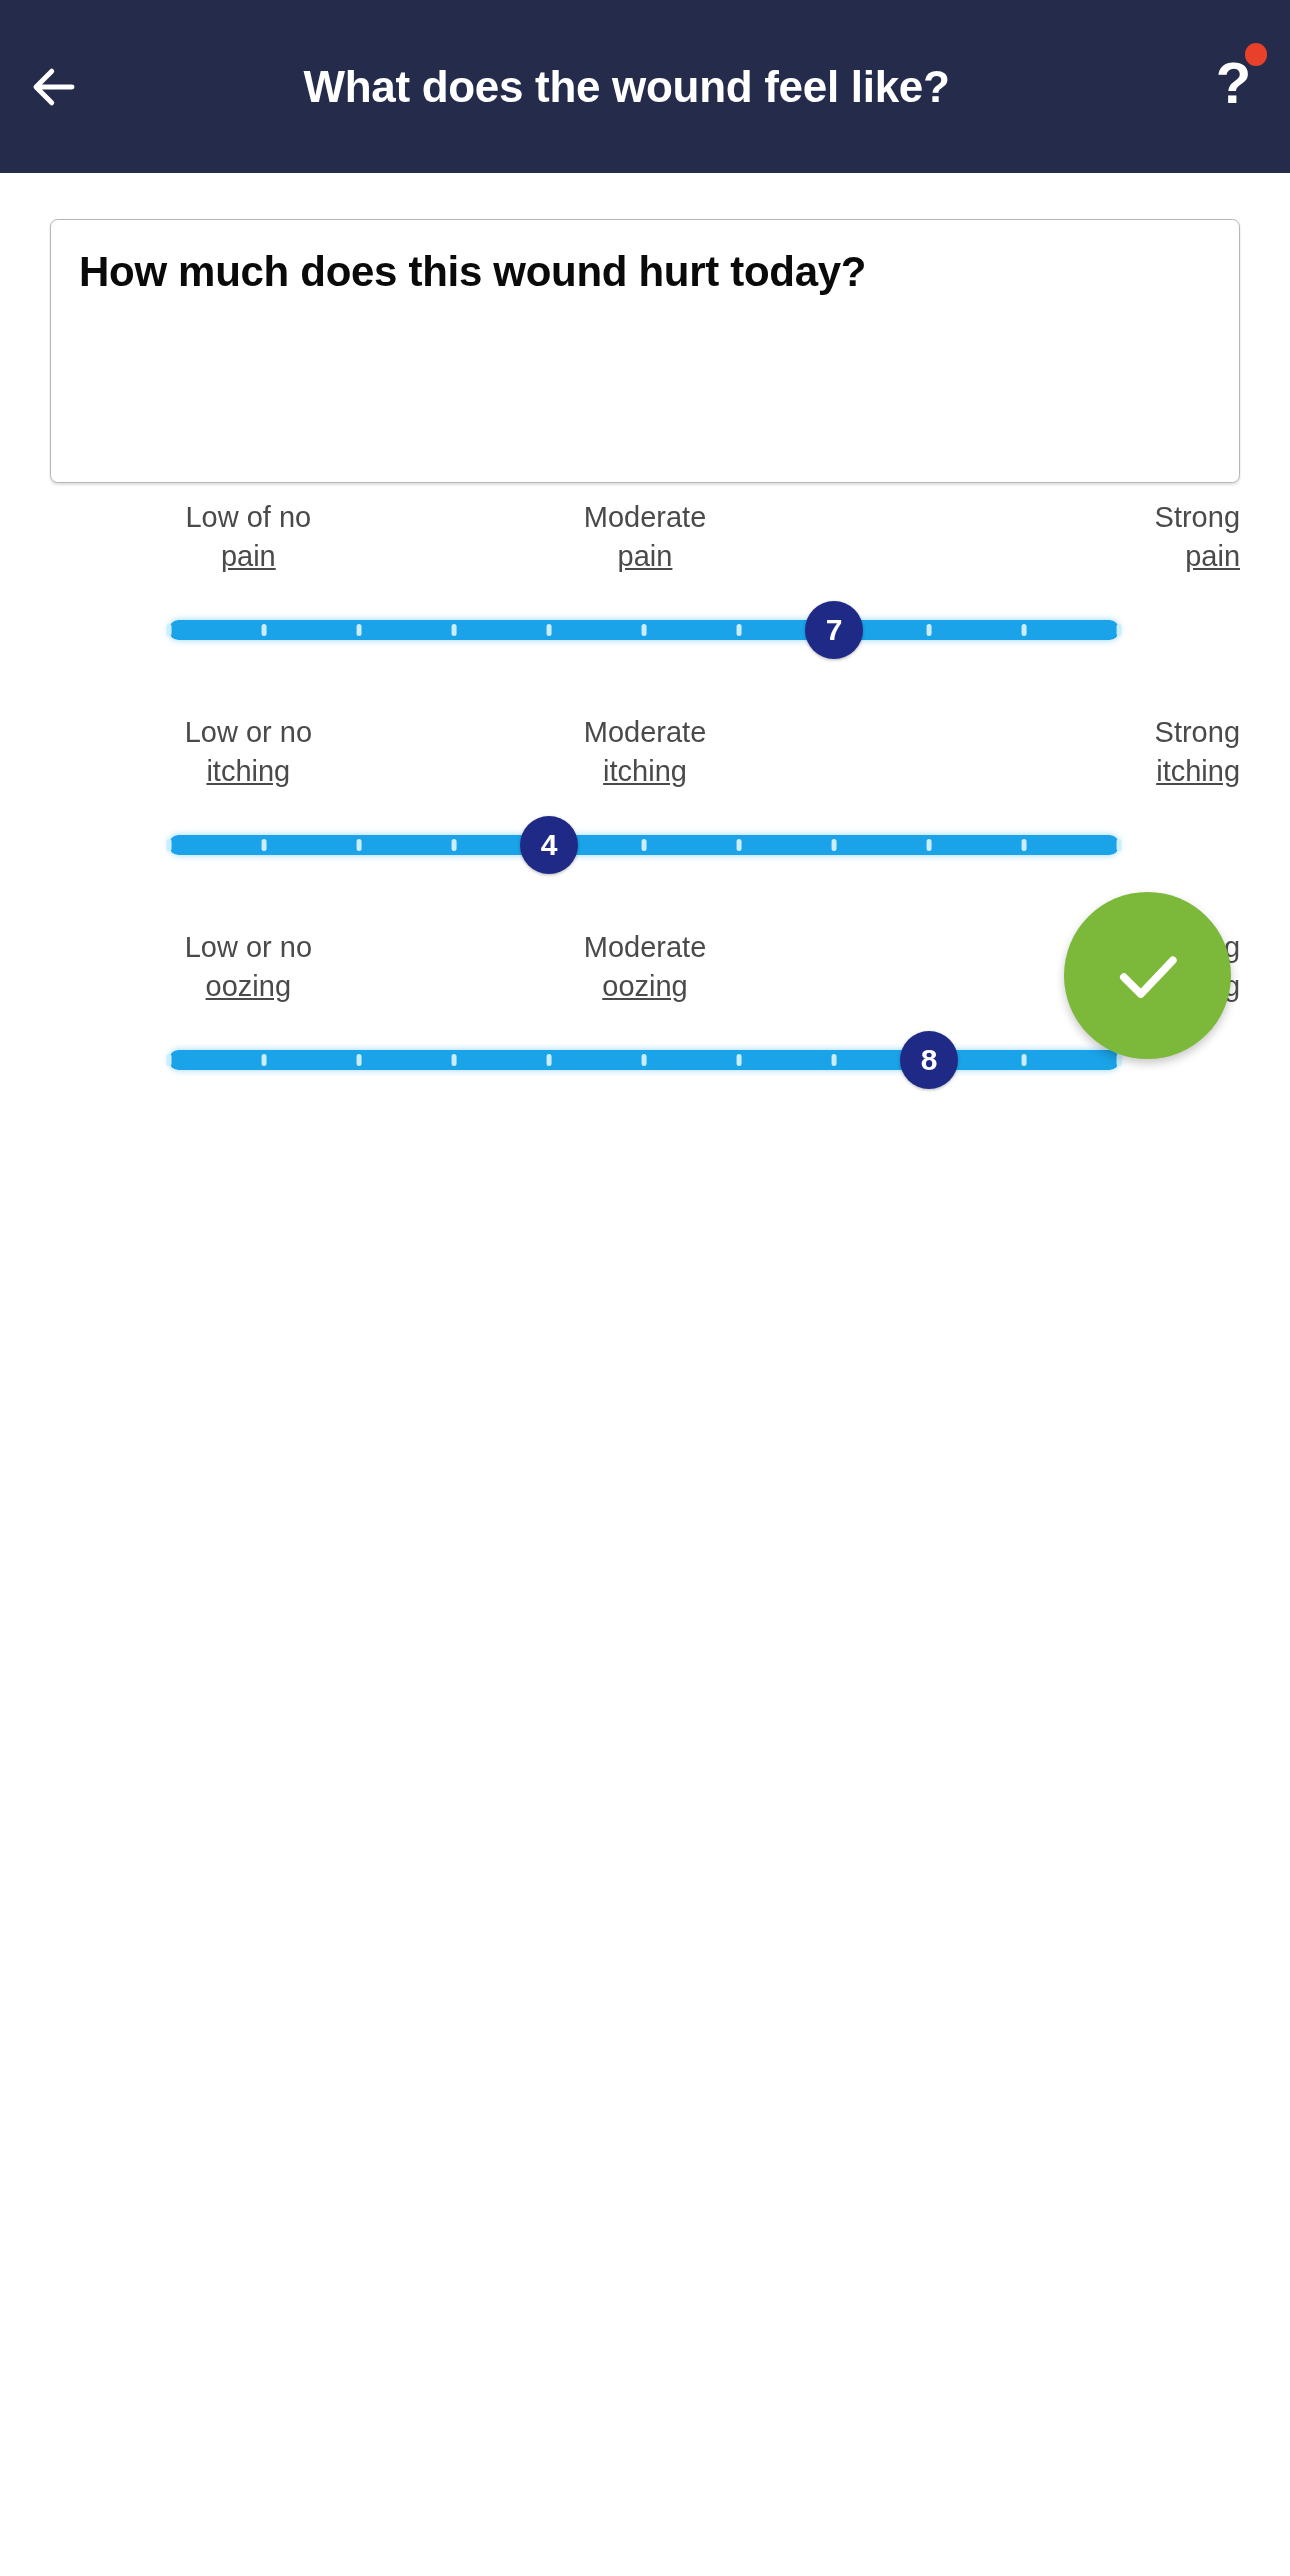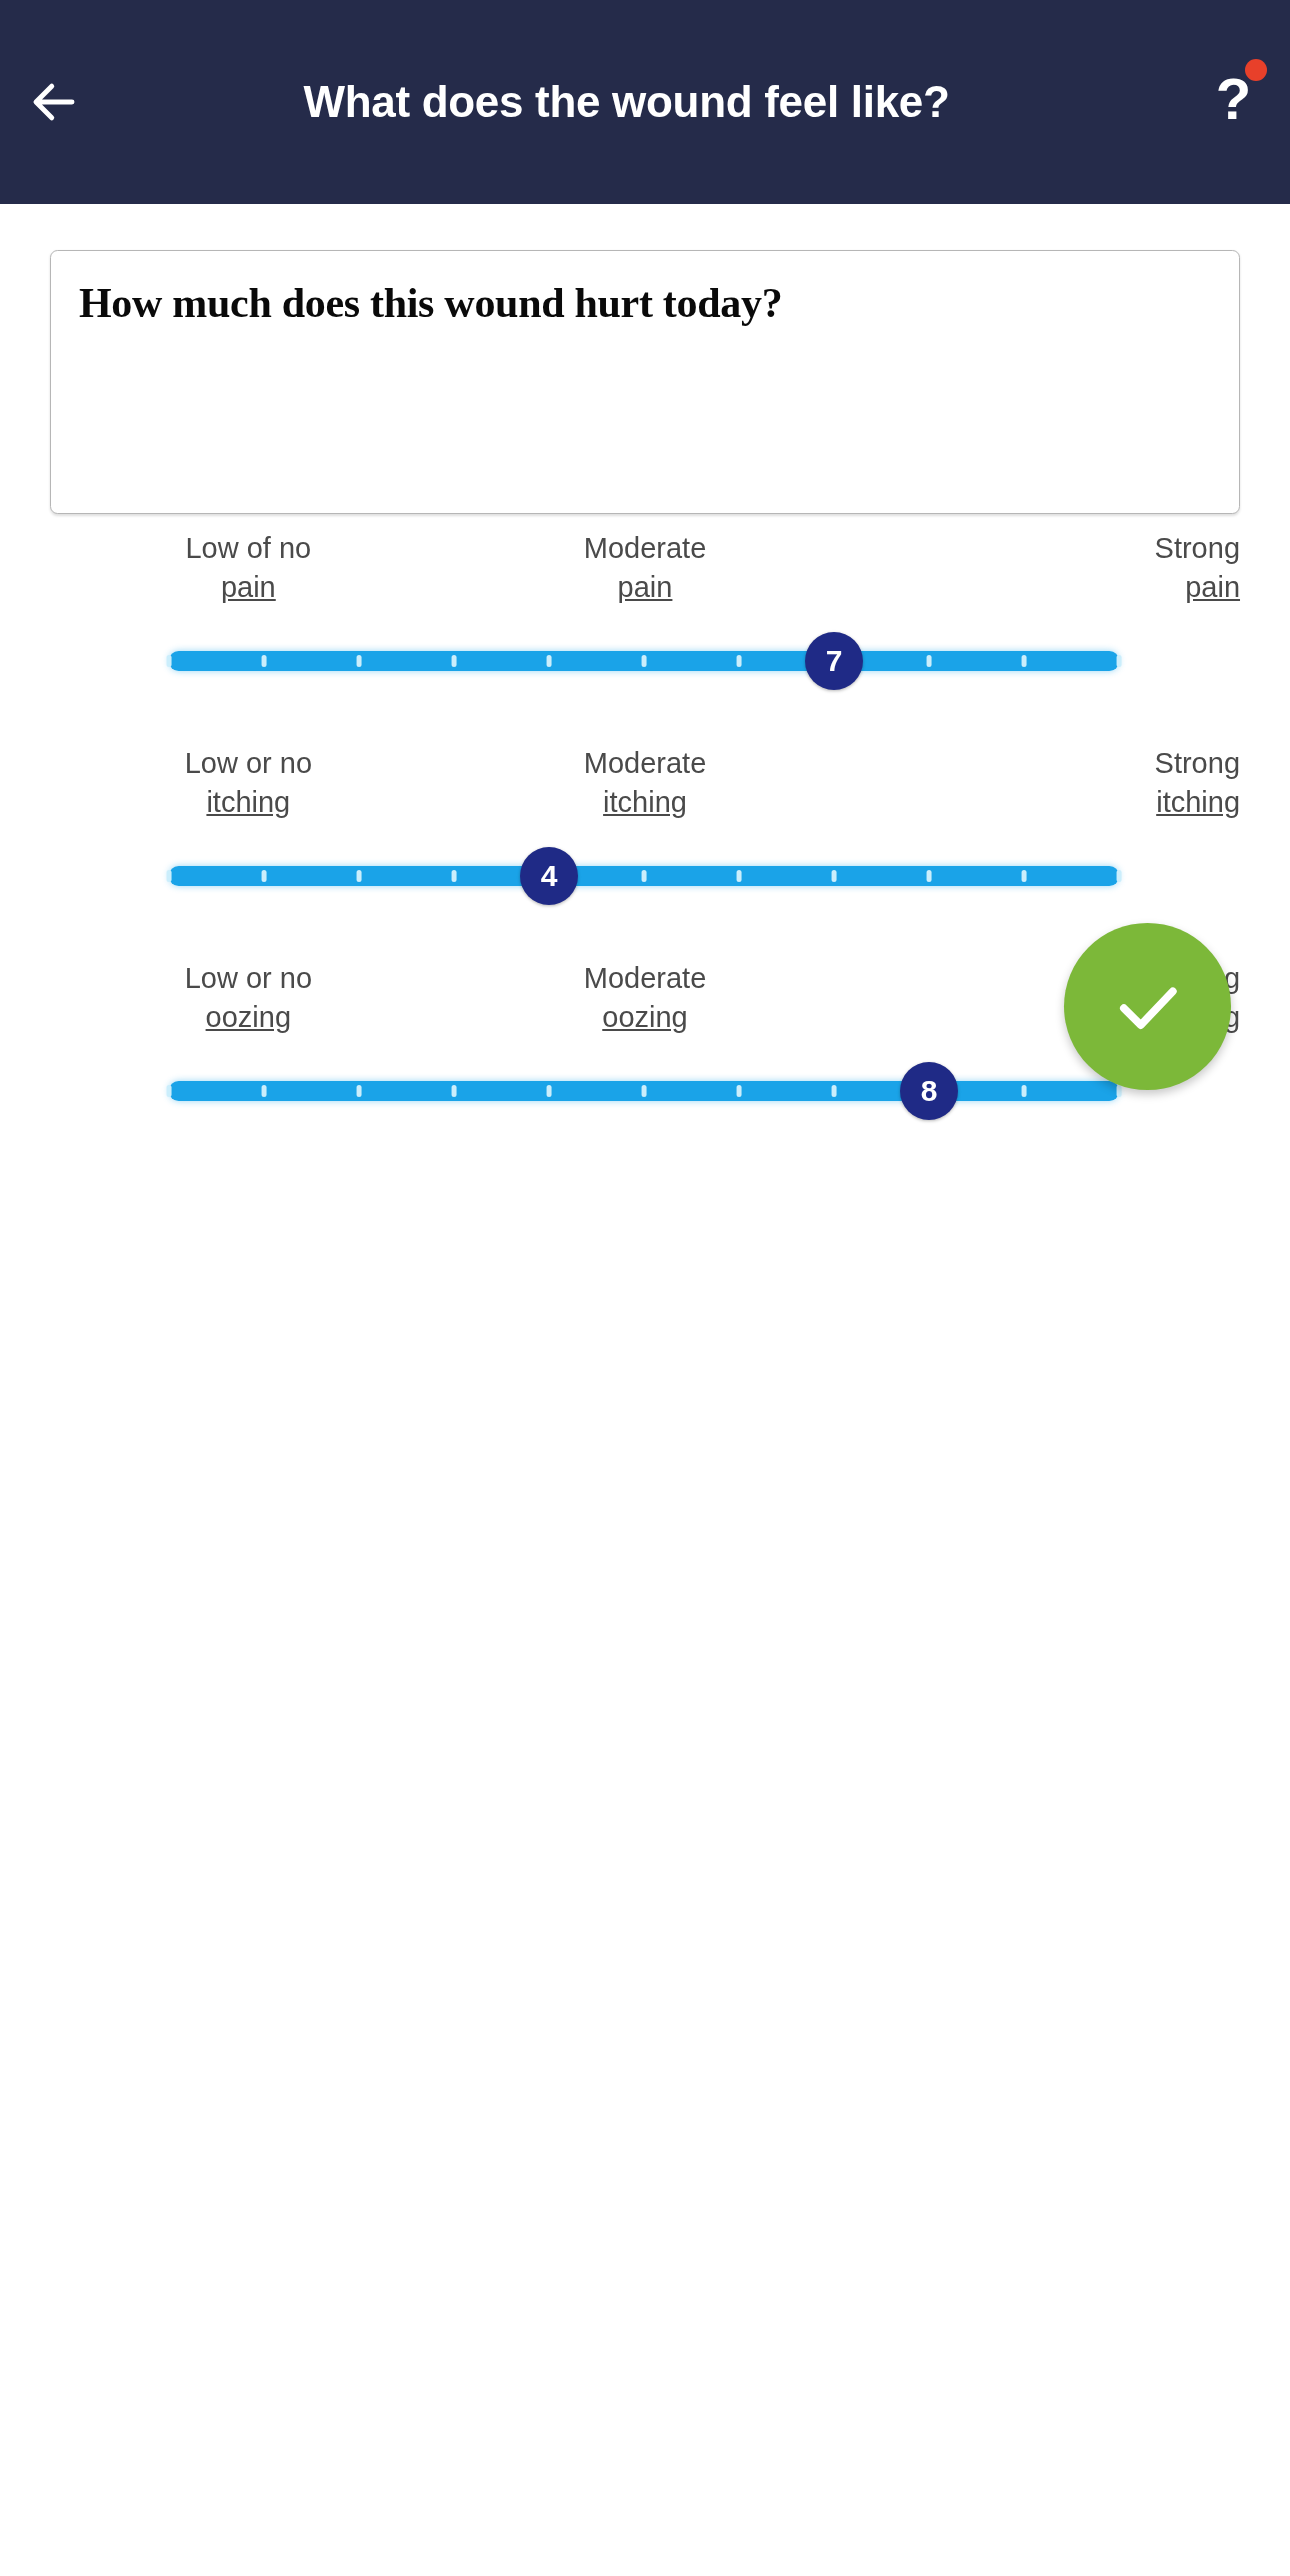--- a/index.html
+++ b/index.html
@@ -6,21 +6,21 @@
   html, body {
     width:1290px; height:2576px;
     background:#ffffff;
     font-family:"Liberation Sans", sans-serif;
     overflow:hidden;
   }
 
   
   .appbar {
     position:relative;
-    width:1290px; height:204px;
+    width:1290px; height:173px;
     background:#252b4a;
     display:flex; align-items:center;
   }
   .back-btn {
     width:108px; height:173px;
     display:flex; align-items:center; justify-content:center;
     cursor:pointer; flex:0 0 auto;
   }
   .back-icon { display:block; }
   .appbar-title {
@@ -60,21 +60,20 @@
 
   .qblock { position:relative; }
 
   .qcard {
     margin:0 50px;
     background:#ffffff;
     border:1.6px solid #b6b6b6;
     border-radius:7.6px;
     box-shadow:0 1.6px 2.7px rgba(0,0,0,0.13);
     padding:25px 28px 28px 28px;
-    font-family:Liberation Serif, serif;
   }
   .qcard.two-line { min-height:264px; }
   .qcard.one-line { min-height:190px; }
   .qcard-inner {
     height:100%;
     display:flex; align-items:center;
   }
   .qtext {
     font-size:42px;
     font-weight:bold;

